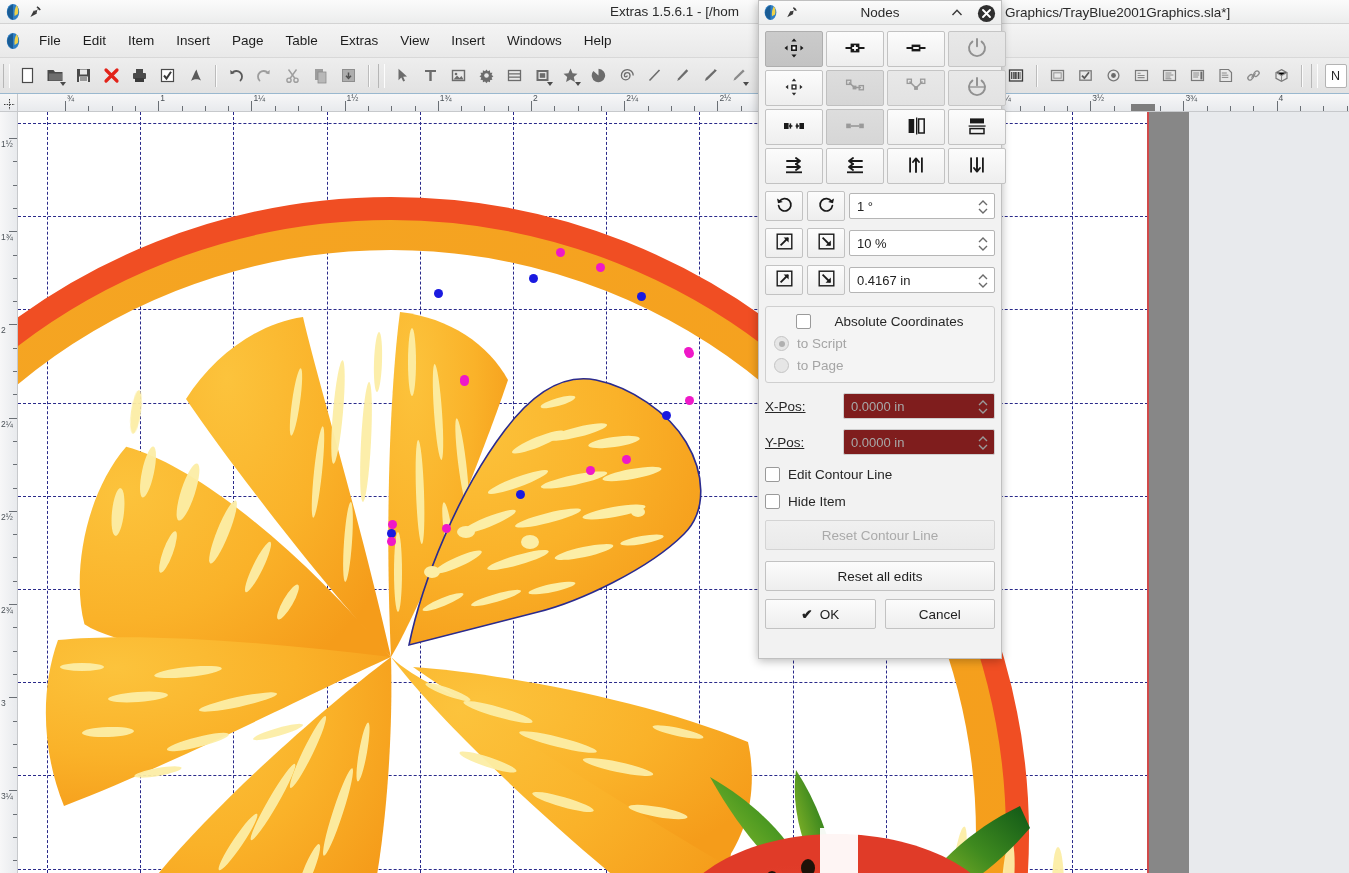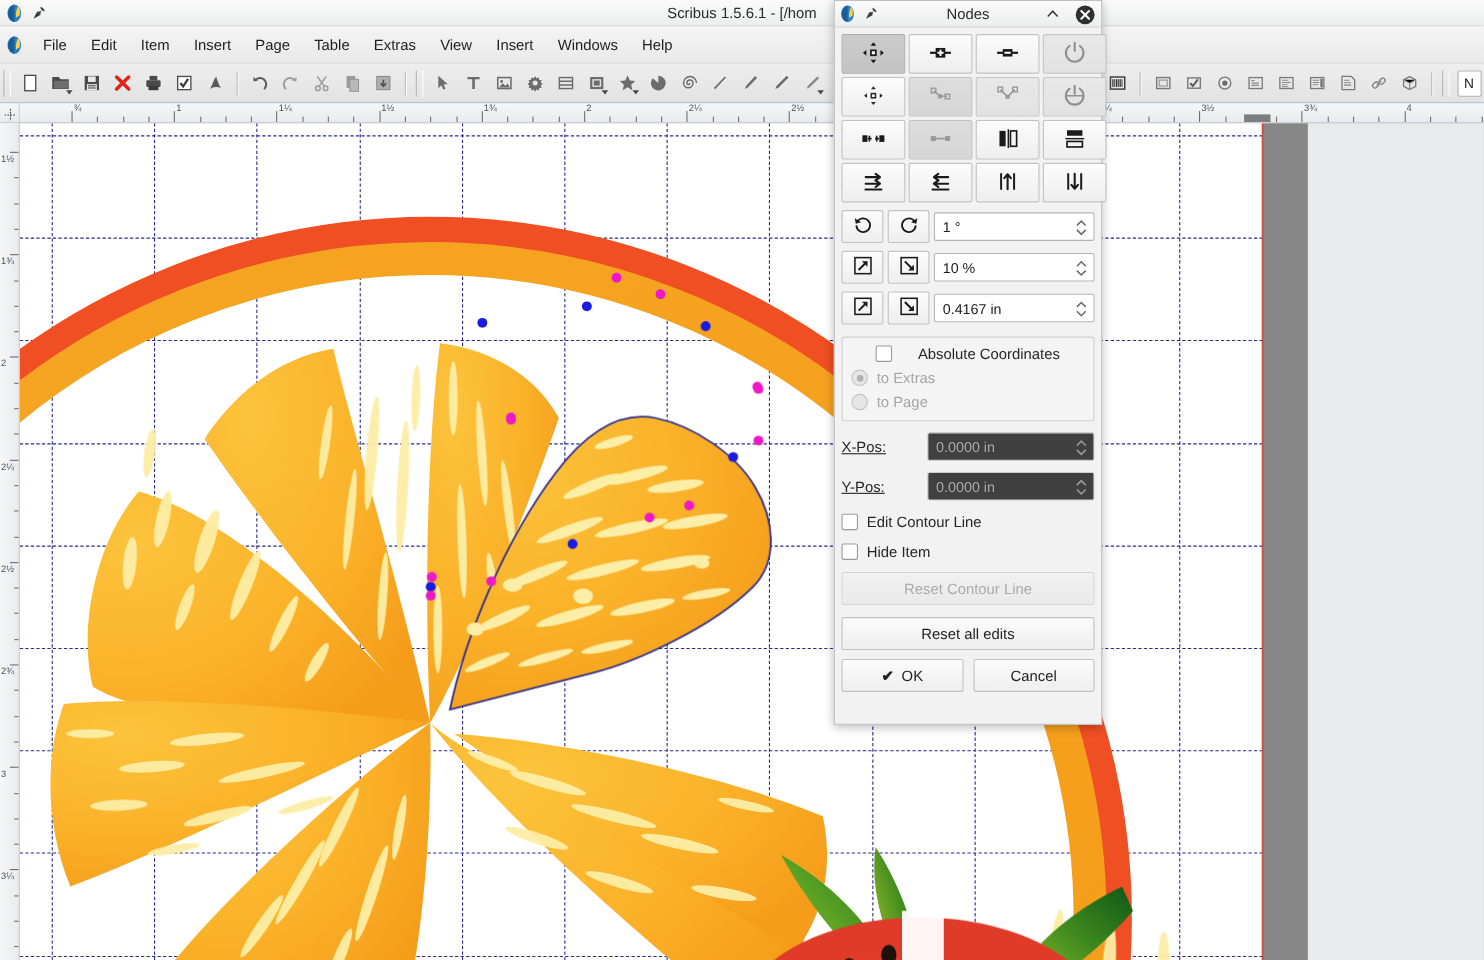--- a/index.html
+++ b/index.html
@@ -205,21 +205,21 @@
     height: 30px; border: 1px solid #c2c2c2; border-radius: 2px;
     background: linear-gradient(to bottom,#fcfcfc,#eeeeee);
     display: flex; align-items: center; justify-content: center;
   }
   .spin {
     position: relative; height: 26px;
     background: #fff; border: 1px solid #b5b5b5; border-radius: 2px;
     display: flex; align-items: center; padding-left: 7px;
     font-size: 13px; color: #222;
   }
-  .spin.disabled { background: #404040; color: #a8a8a8; border-color: #cfcfcf; }
+  .spin.disabled { background: #7f1d1d; color: #a8a8a8; border-color: #cfcfcf; }
   .spin .arrows {
     position: absolute; right: 5px; top: 3px;
     width: 12px; height: 20px;
   }
 
   .groupbox {
     margin-top: 11px; border: 1px solid #cfcfcf; border-radius: 3px;
     background: #f4f4f4; padding: 7px 8px 9px 8px;
   }
   .cbrow { display: flex; gap: 23px; }
@@ -278,21 +278,21 @@
         <path d="M9 1.2 C5 3 3.3 6.5 3.3 9 C3.3 12 5 15.4 9 16.8 Z" fill="#1a5c94"></path>
         <path d="M12.6 2.3 C11 5 10 9 10.6 13 L13.8 11 C14.6 7.8 14.2 4.4 12.6 2.3 Z" fill="#f0d34a"></path>
       </svg>
     </span>
     <span class="tb-pin">
       <svg width="14" height="14" viewBox="0 0 14 14">
         <path d="M10.5 2 L12 3.5 L9.3 5.1 L8.6 8.2 L5.8 5.4 L2.4 12 L9 8.5 L6.2 5.7 L9.3 5.1 Z" fill="#3a3a3a"></path>
         <path d="M9.5 1.2 L12.8 4.5 L11.7 5.5 L8.5 2.3 Z" fill="#3a3a3a"></path>
       </svg>
     </span>
-    <span class="tb-title"><span>Scribus 1.5.6.1 - [/hom</span></span>
+    <span class="tb-title"><span>Extras 1.5.6.1 - [/hom</span></span>
   </div>
 
   <div class="menubar">
     <span class="mb-logo">
       <svg width="18" height="18" viewBox="0 0 18 18">
         <ellipse cx="9" cy="9" rx="6.2" ry="8" fill="#2f7fc4"></ellipse>
         <path d="M9 1.2 C5 3 3.3 6.5 3.3 9 C3.3 12 5 15.4 9 16.8 Z" fill="#1a5c94"></path>
         <path d="M12.6 2.3 C11 5 10 9 10.6 13 L13.8 11 C14.6 7.8 14.2 4.4 12.6 2.3 Z" fill="#f0d34a"></path>
       </svg>
     </span>
@@ -1192,21 +1192,21 @@
         </div>
       </div>
 
       <div class="groupbox">
         <div class="cbrow center">
           <span class="cbox"></span>
           <span class="lbl">Absolute Coordinates</span>
         </div>
         <div class="rrow">
           <span class="radio sel"></span>
-          <span class="lbl dim">to Extras</span>
+          <span class="lbl dim">to Script</span>
         </div>
         <div class="rrow">
           <span class="radio"></span>
           <span class="lbl dim">to Page</span>
         </div>
       </div>
 
       <div class="posrow">
         <span class="lbl">X-Pos:</span>
         <div class="spin disabled">
@@ -1252,14 +1252,18 @@
           <span class="ok-check">✔</span>
           <span>OK</span>
         </div>
         <div class="wbtn">
           <span>Cancel</span>
         </div>
       </div>
     </div>
   </div>
 
+  <div style="position:absolute;left:1005px;top:0;height:24px;display:flex;align-items:center;
+              font-size:13.5px;color:#2a2a2a;white-space:nowrap;z-index:60;">
+    <span>Graphics/TrayBlue2001Graphics.sla*]</span>
+  </div>
 
 </div>
 
 </body></html>

